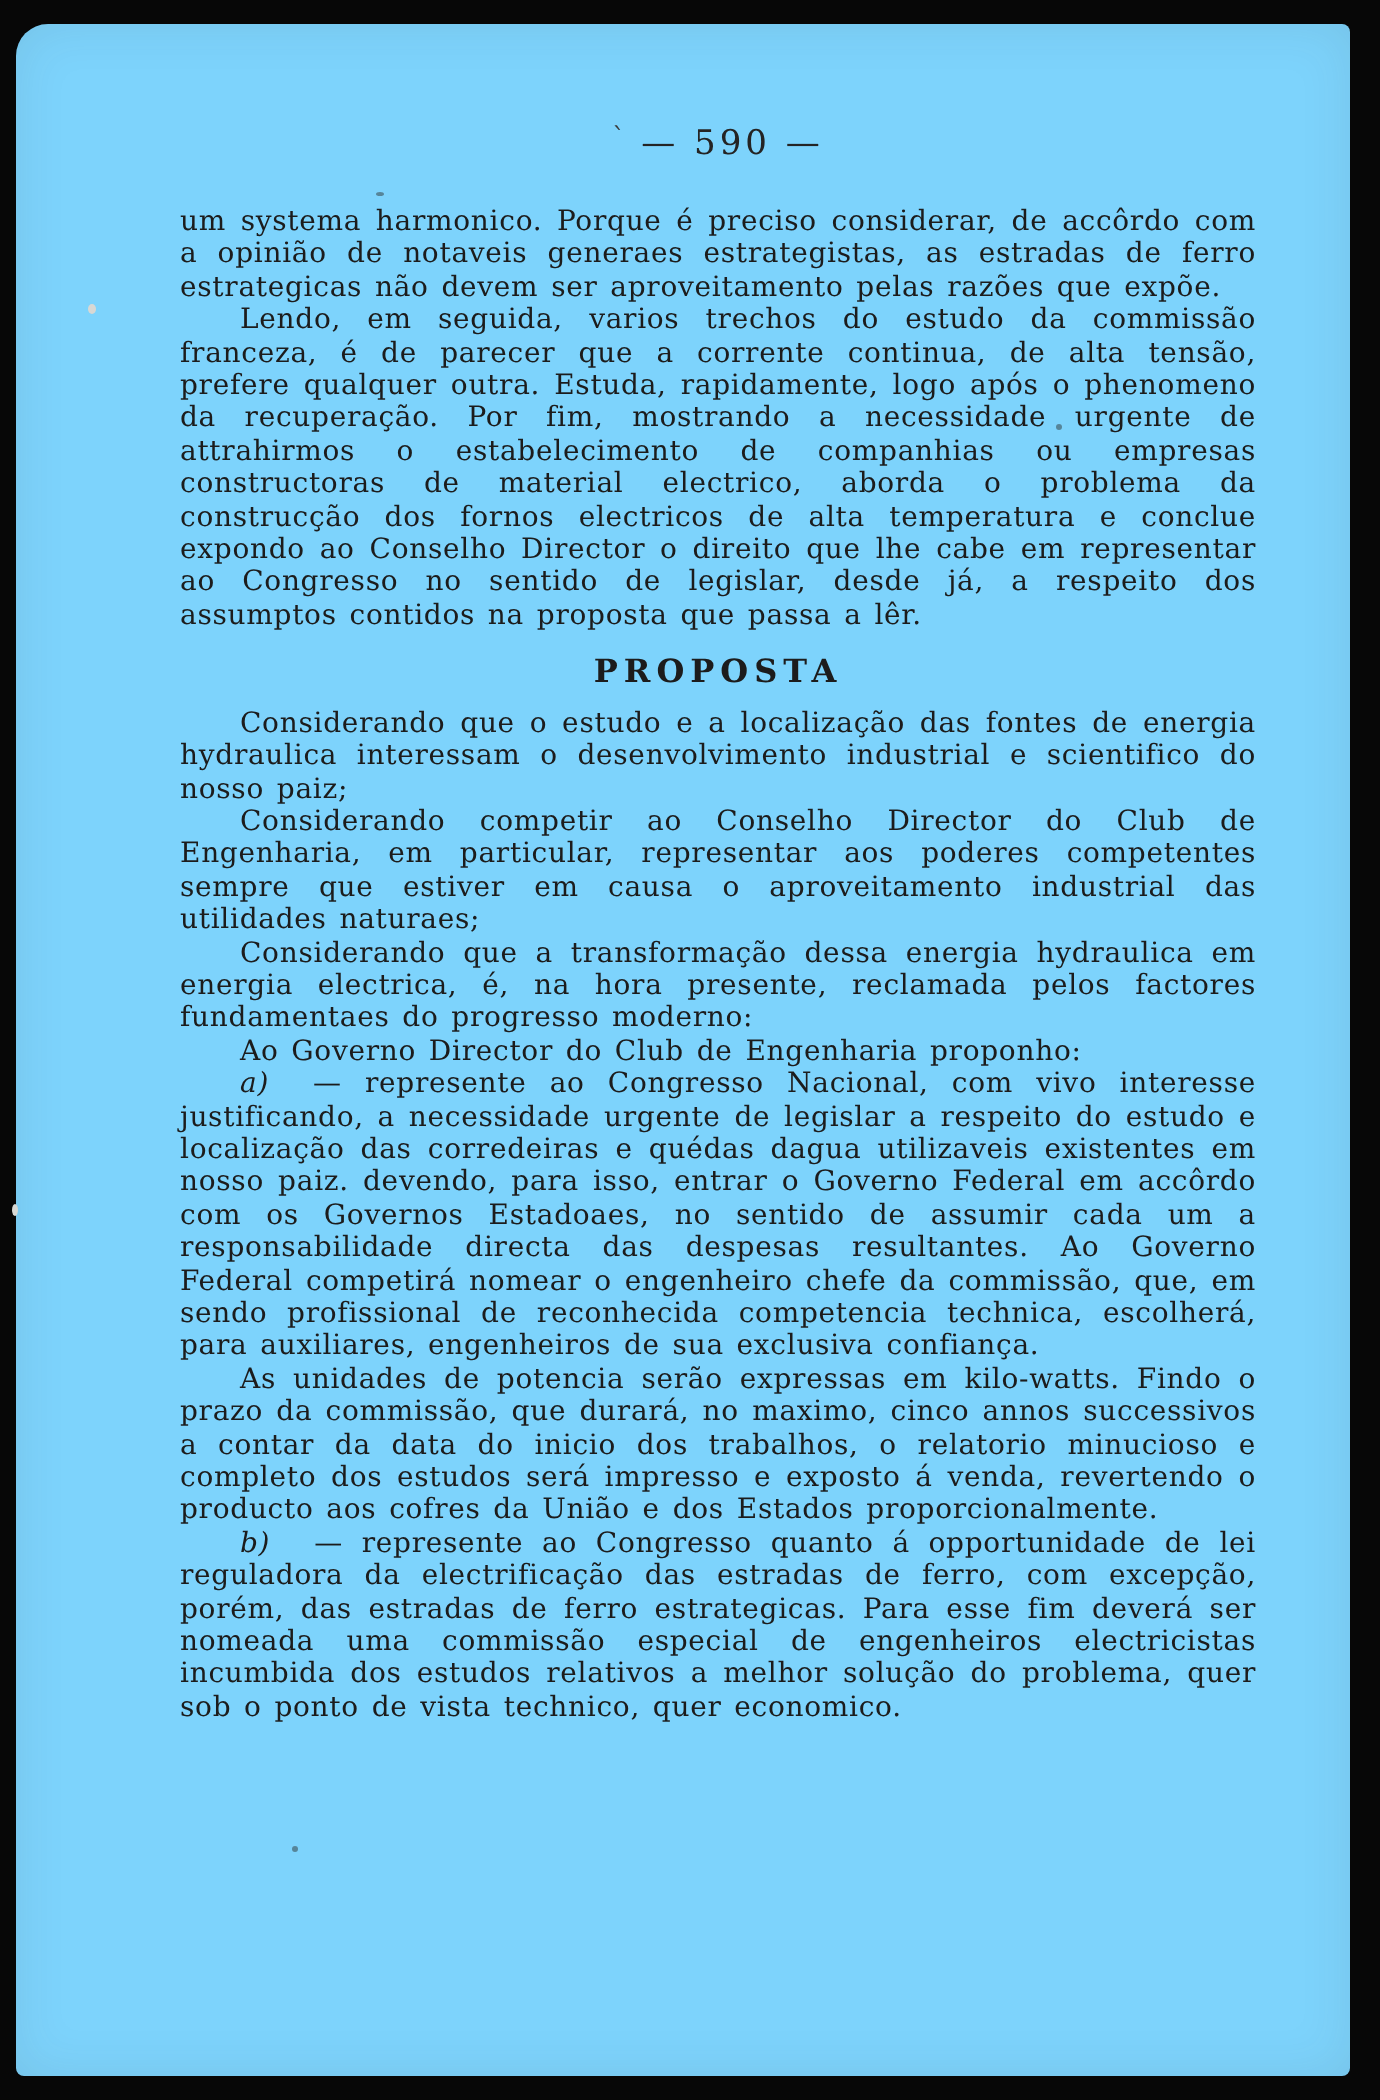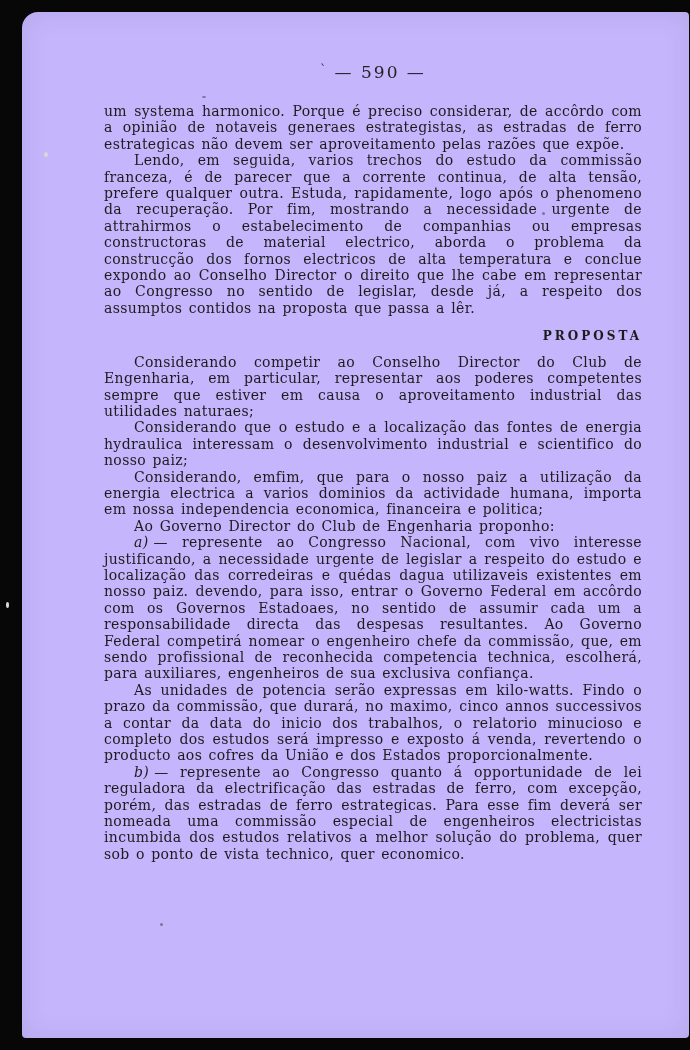--- a/index.html
+++ b/index.html
@@ -12,25 +12,25 @@
     font-family: "DejaVu Serif", "Liberation Serif", serif;
   }
   .scan-frame {
     position: relative;
     width: 690px;
     height: 1050px;
     background: #070707;
   }
   .page {
     position: absolute;
-    left: 22px;
+    left: 8px;
     top: 12px;
     width: 667px;
     height: 1026px;
-    background: #c4b5fd;
+    background: #7dd3fc;
     border-radius: 4px;
     border-top-left-radius: 16px;
     box-shadow: inset 0 0 26px rgba(60,55,45,0.10);
   }
   .content {
     position: absolute;
     left: 82px;
     top: 0;
     width: 538px;
   }
@@ -59,32 +59,32 @@
   }
   .body-text p {
     margin: 0;
     text-indent: 30px;
   }
   .body-text p.no-indent {
     text-indent: 0;
   }
   .section-heading {
     margin: 12px 0 9px 0;
-    text-align: right;
-    font-size: 12px;
+    text-align: center;
+    font-size: 16px;
     font-weight: bold;
     letter-spacing: 3px;
     color: #1c1c1c;
     text-indent: 0 !important;
   }
   .item-label {
     font-style: italic;
   }
   .item-body {
-    margin-left: 5px;
+    margin-left: 22px;
   }
   
   .speck {
     position: absolute;
     border-radius: 50%;
   }
   .speck.white { background: #d8d8d4; }
   .speck.dark  { background: rgba(40,38,34,0.45); }
   .s1 { left: 44px;  top: 152px; width: 4px; height: 5px; }
   .s2 { left: 6px;   top: 602px; width: 3px; height: 6px; }
@@ -106,23 +106,23 @@
       </div>
 
       <div class="body-text">
 
         <p class="no-indent">um systema harmonico. Porque é preciso considerar, de accôrdo com a opinião de notaveis generaes estrategistas, as estradas de ferro estrategicas não devem ser aproveitamento pelas razões que expõe.</p>
 
         <p>Lendo, em seguida, varios trechos do estudo da commissão franceza, é de parecer que a corrente continua, de alta tensão, prefere qualquer outra. Estuda, rapidamente, logo após o phenomeno da recuperação. Por fim, mostrando a necessidade urgente de attrahirmos o estabelecimento de companhias ou empresas constructoras de material electrico, aborda o problema da construcção dos fornos electricos de alta temperatura e conclue expondo ao Conselho Director o direito que lhe cabe em representar ao Congresso no sentido de legislar, desde já, a respeito dos assumptos contidos na proposta que passa a lêr.</p>
 
         <h2 class="section-heading">PROPOSTA</h2>
 
+        <p>Considerando que o estudo e a localização das fontes de energia hydraulica interessam o desenvolvimento industrial e scientifico do nosso paiz;</p>
         <p>Considerando competir ao Conselho Director do Club de Engenharia, em particular, representar aos poderes competentes sempre que estiver em causa o aproveitamento industrial das utilidades naturaes;</p>
-        <p>Considerando que o estudo e a localização das fontes de energia hydraulica interessam o desenvolvimento industrial e scientifico do nosso paiz;</p>
-        <p>Considerando, emfim, que para o nosso paiz a utilização da energia electrica a varios dominios da actividade humana, importa em nossa independencia economica, financeira e politica;</p>
+        <p>Considerando que a transformação dessa energia hydraulica em energia electrica, é, na hora presente, reclamada pelos factores fundamentaes do progresso moderno:</p>
 
         <p>Ao Governo Director do Club de Engenharia proponho:</p>
 
         <p><span class="item-label">a)</span><span class="item-body">— represente ao Congresso Nacional, com vivo interesse justificando, a necessidade urgente de legislar a respeito do estudo e localização das corredeiras e quédas dagua utilizaveis existentes em nosso paiz. devendo, para isso, entrar o Governo Federal em accôrdo com os Governos Estadoaes, no sentido de assumir cada um a responsabilidade directa das despesas resultantes. Ao Governo Federal competirá nomear o engenheiro chefe da commissão, que, em sendo profissional de reconhecida competencia technica, escolherá, para auxiliares, engenheiros de sua exclusiva confiança.</span></p>
 
         <p>As unidades de potencia serão expressas em kilo-watts. Findo o prazo da commissão, que durará, no maximo, cinco annos successivos a contar da data do inicio dos trabalhos, o relatorio minucioso e completo dos estudos será impresso e exposto á venda, revertendo o producto aos cofres da União e dos Estados proporcionalmente.</p>
 
         <p><span class="item-label">b)</span><span class="item-body">— represente ao Congresso quanto á opportunidade de lei reguladora da electrificação das estradas de ferro, com excepção, porém, das estradas de ferro estrategicas. Para esse fim deverá ser nomeada uma commissão especial de engenheiros electricistas incumbida dos estudos relativos a melhor solução do problema, quer sob o ponto de vista technico, quer economico.</span></p>
 
       </div>

